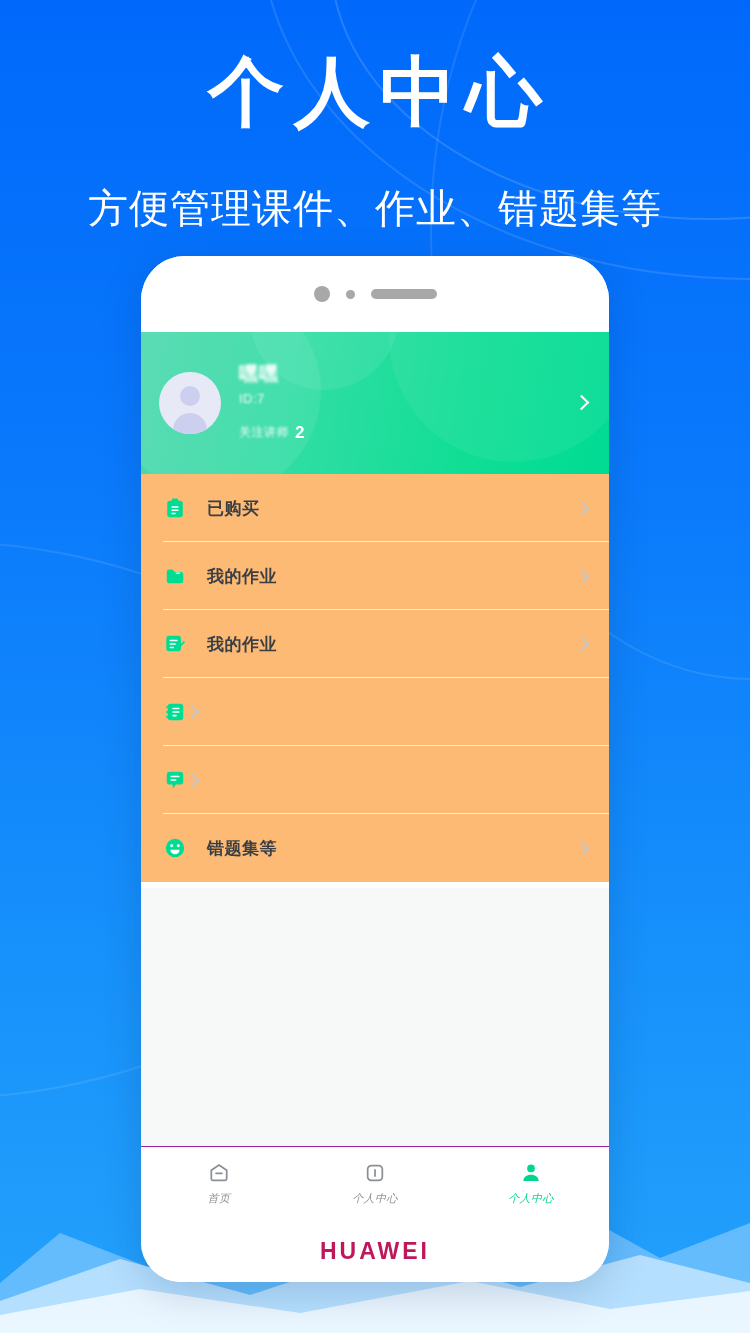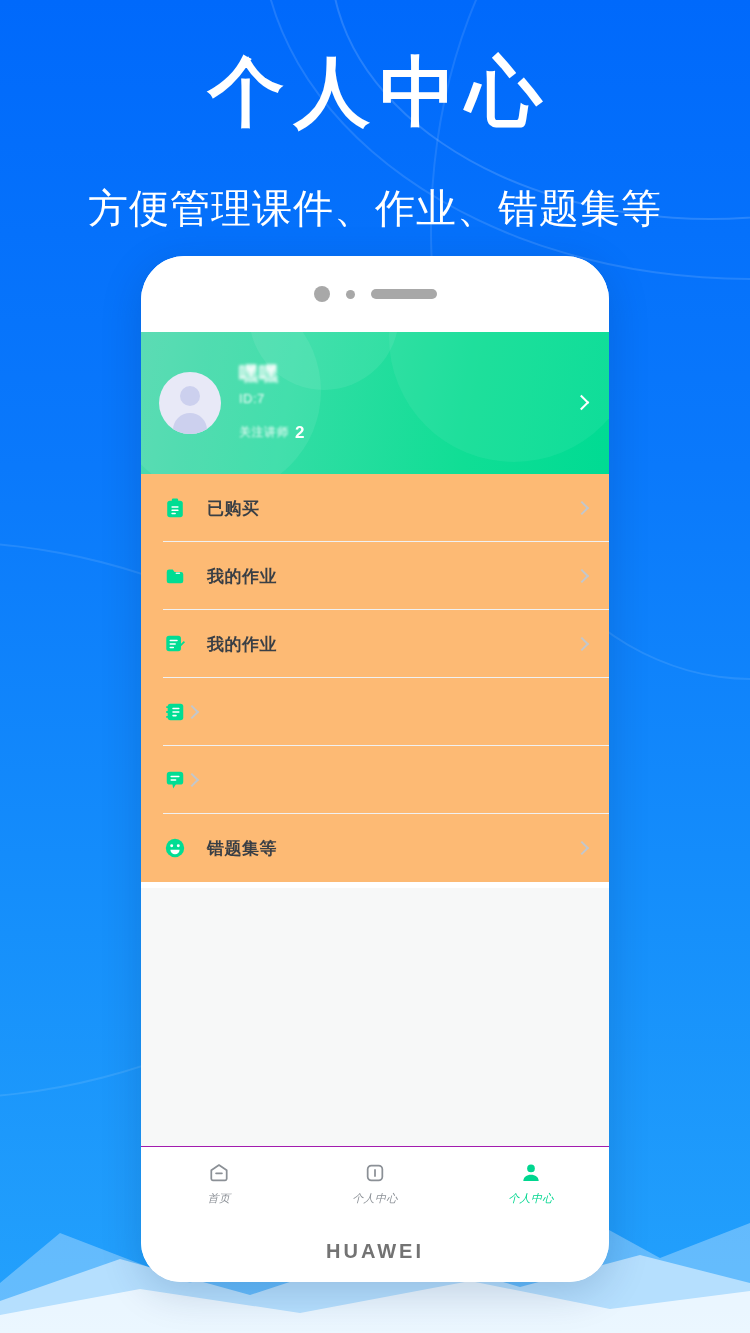--- a/index.html
+++ b/index.html
@@ -191,21 +191,21 @@
   }
   .tab-item.active .tab-label { color:#00d68f; }
 
   
   #phone-chin {
     height:62px; width:100%;
     background:#ffffff;
     display:flex; align-items:center; justify-content:center;
   }
   #huawei-logo {
-    color:#737373; font-size:20px; font-weight:bold; letter-spacing:3px;
+    color:#be185d; font-size:23px; font-weight:bold; letter-spacing:3px;
   }
 </style>
 </head>
 <body>
 
 <div id="promo-bg">
   <div class="bg-curve" style="width:760px;height:520px;left:330px;top:-300px;border-color:rgba(255,255,255,.15);"></div>
   <div class="bg-curve" style="width:980px;height:700px;left:260px;top:-420px;border-color:rgba(255,255,255,.12);"></div>
   <div class="bg-curve" style="width:640px;height:900px;left:430px;top:-220px;border-color:rgba(255,255,255,.10);"></div>
   <div class="bg-curve" style="width:900px;height:560px;left:-520px;top:540px;border-color:rgba(255,255,255,.10);"></div>

